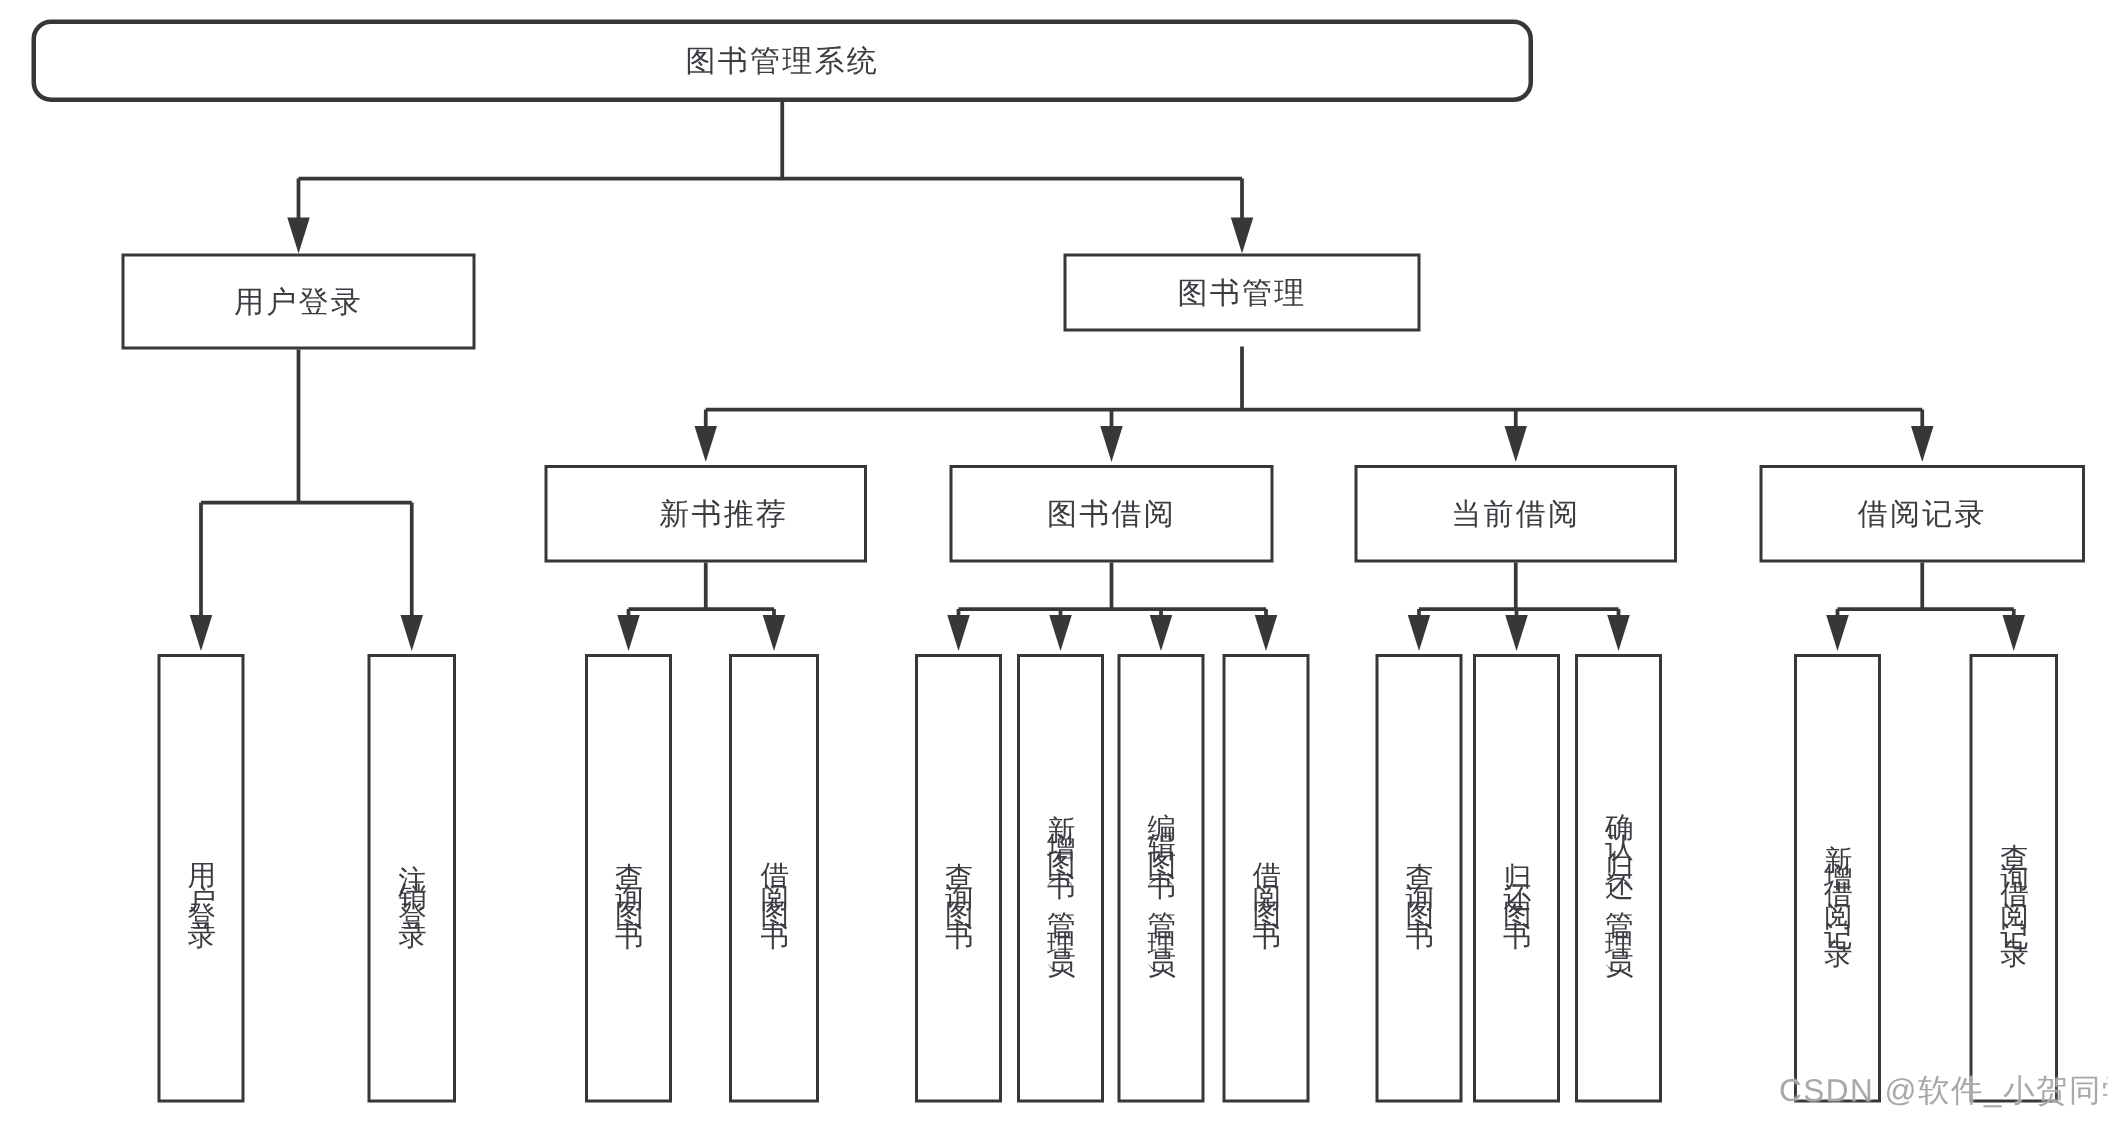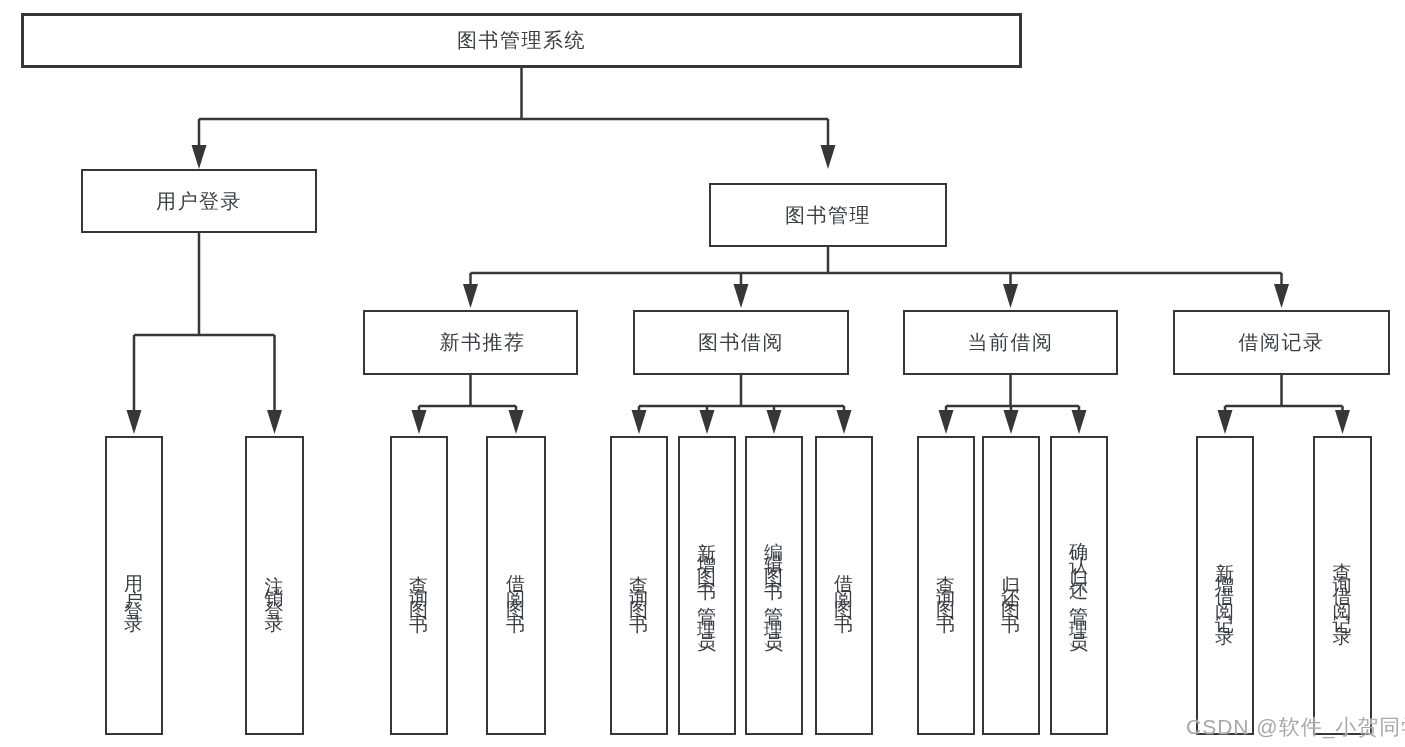--- a/index.html
+++ b/index.html
@@ -33,20 +33,21 @@
     align-items: center;
     justify-content: center;
     color: #3a3d41;
     font-size: 20px;
     letter-spacing: 1.5px;
     text-align: center;
     white-space: nowrap;
   }
   .node.root {
     border-width: 3px;
+    border-radius: 13px;
   }
   .node.v {
     writing-mode: vertical-rl;
     text-orientation: mixed;
     font-size: 19px;
     letter-spacing: 13px;
     white-space: normal;
     line-height: 1;
   }
   #watermark {
@@ -139,21 +140,21 @@
         <path d="M 1011,434 L 1003.5,410 L 1018.5,410 Z"></path>
         <path d="M 1079,434 L 1071.5,410 L 1086.5,410 Z"></path>
         <path d="M 1225,434 L 1217.5,410 L 1232.5,410 Z"></path>
         <path d="M 1342.5,434 L 1335,410 L 1350,410 Z"></path>
       </g>
   </svg>
 
   <div class="node root" style="left:21px; top:13px; width:1001px; height:55px;">图书管理系统</div>
 
   <div class="node" style="left:81px; top:169px; width:236px; height:64px;">用户登录</div>
-  <div class="node" style="left:709px; top:183px; width:238px; height:64px;">图书管理</div>
+  <div class="node" style="left:709px; top:169px; width:238px; height:52px;">图书管理</div>
 
   <div class="node" style="left:363px; top:310px; width:215px; height:65px;padding-left:24px;">新书推荐</div>
   <div class="node" style="left:633px; top:310px; width:216px; height:65px;">图书借阅</div>
   <div class="node" style="left:903px; top:310px; width:215px; height:65px;">当前借阅</div>
   <div class="node" style="left:1173px; top:310px; width:217px; height:65px;">借阅记录</div>
 
   <div class="node v" style="left:105px; top:436px; width:58px; height:299px;">用户登录</div>
   <div class="node v" style="left:245px; top:436px; width:59px; height:299px;">注销登录</div>
 
   <div class="node v" style="left:390px; top:436px; width:58px; height:299px;">查询图书</div>

